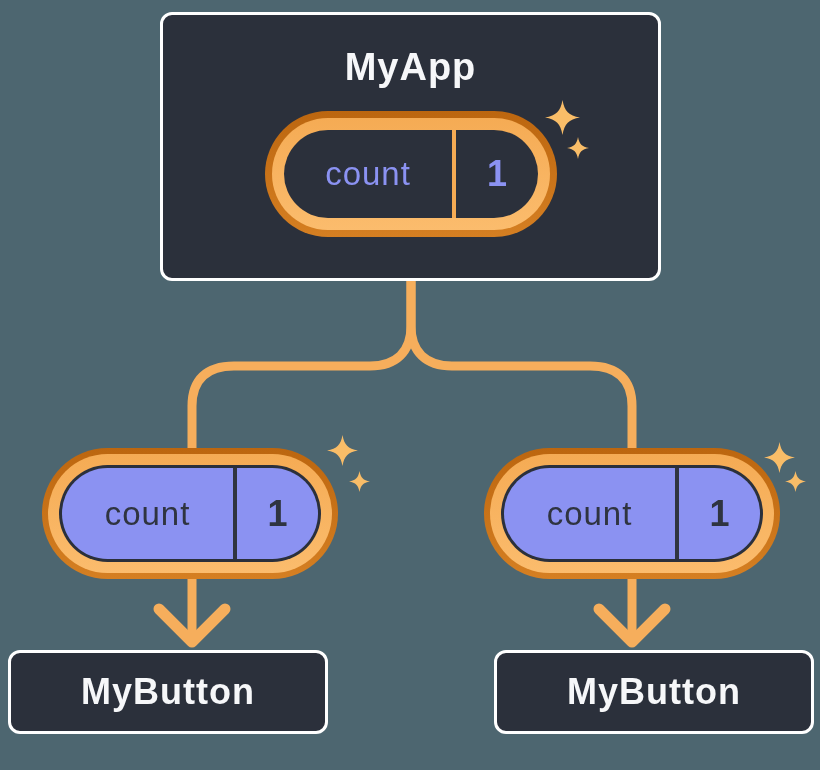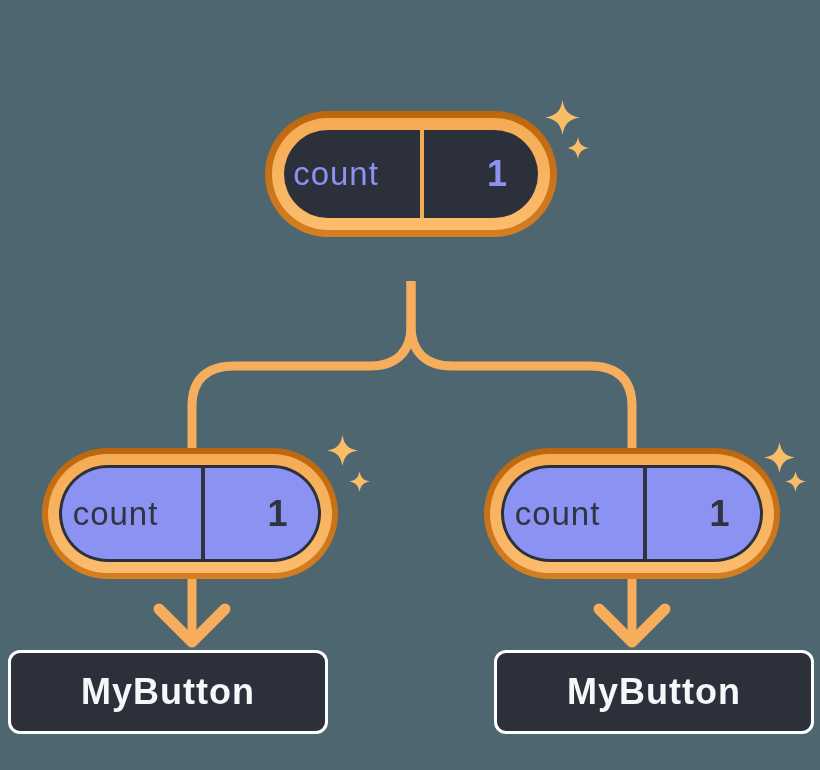--- a/index.html
+++ b/index.html
@@ -53,21 +53,21 @@
     height:100%; box-sizing:border-box; border-radius:999px;
     background:linear-gradient(to bottom, var(--ring-inner-top), var(--ring-inner-bottom));
     padding:12px;
   }
   .pill-edge{
     height:100%; box-sizing:border-box; border-radius:999px;
     background:var(--box-fill); padding:3px;
   }
   .pill-core{
     height:100%; box-sizing:border-box; border-radius:999px;
-    display:flex; align-items:stretch; overflow:hidden;gap:32px;
+    display:flex; align-items:stretch; overflow:hidden;
   }
   .cell{display:flex; align-items:center; justify-content:center;}
   .cell.name{flex:1; font-size:33px; letter-spacing:1px;}
   .cell.value{font-size:36px; font-weight:700;}
   .divider{width:4px;}
 
   .top-pill{left:265px; top:111px; width:292px; height:126px;}
   .top-pill .pill-core{background:var(--box-fill);}
   .top-pill .cell{color:var(--purple);}
   .top-pill .cell.value{width:82px;}
@@ -95,20 +95,23 @@
 
 <div class="stage">
 
   <svg class="connectors" viewBox="0 0 820 770" xmlns="http://www.w3.org/2000/svg">
     <path class="connector-path" d="M411 281 L411 326 C411 352 396 366 370 366 L234 366 C206 366 192 380 192 406 L192 640"></path>
     <path class="connector-path" d="M411 281 L411 326 C411 352 426 366 452 366 L590 366 C618 366 632 380 632 406 L632 640"></path>
     <path class="arrow-path" d="M159 609 L192 642 L225 609"></path>
     <path class="arrow-path" d="M599 609 L632 642 L665 609"></path>
   </svg>
 
+  <div class="box top-box">
+    <div class="box-title">MyApp</div>
+  </div>
 
   <div class="pill top-pill">
     <div class="pill-mid">
       <div class="pill-core">
         <span class="cell name">count</span>
         <span class="divider"></span>
         <span class="cell value">1</span>
       </div>
     </div>
   </div>

